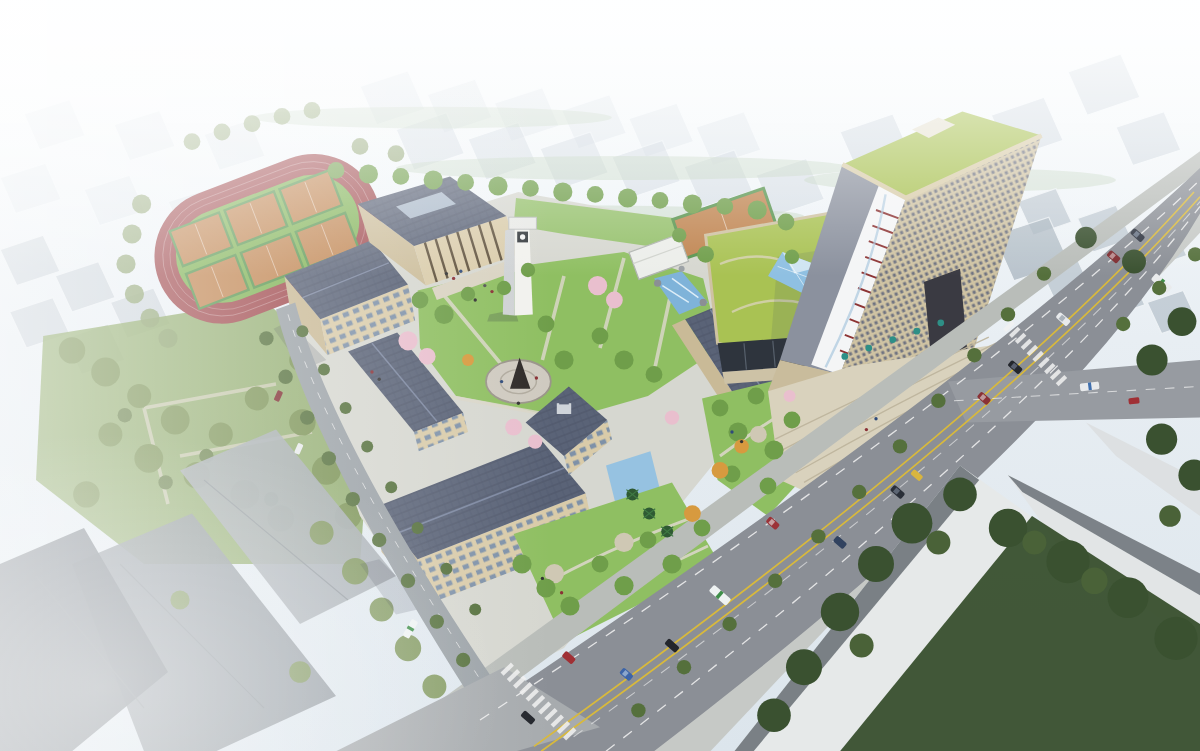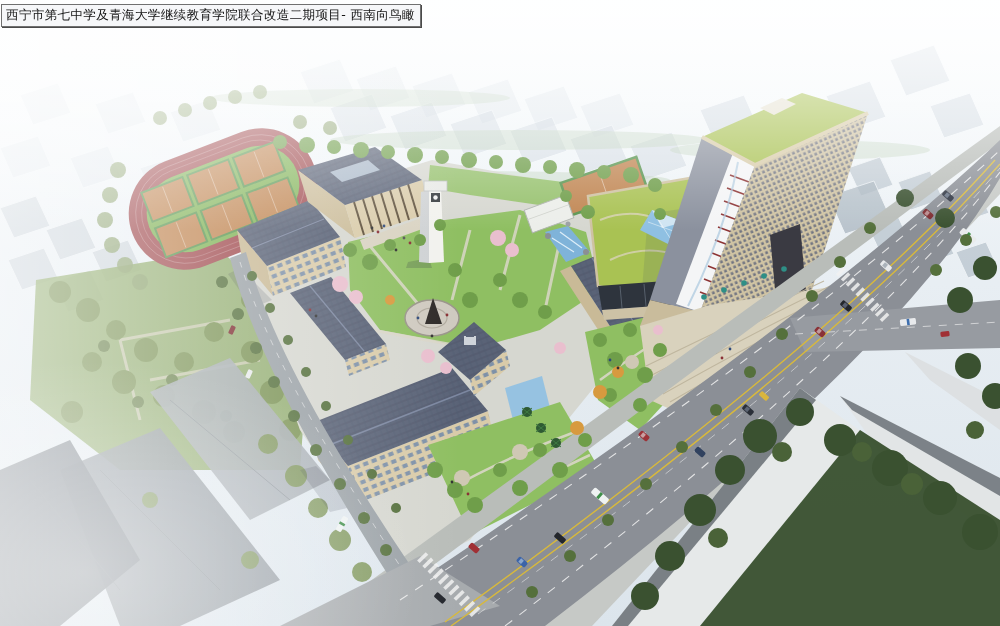--- a/index.html
+++ b/index.html
@@ -669,14 +669,13 @@
         <circle cx="316" cy="316" r="1.4" fill="#333333"></circle>
 </g>
 
 <g>
   <rect x="0" y="0" width="1000" height="230" fill="url(#hazeV)"></rect>
   <rect x="0" y="0" width="460" height="626" fill="url(#hazeH)"></rect>
   <rect x="0" y="360" width="420" height="266" fill="url(#hazeBL)"></rect>
 </g>
 </svg>
 
-<div class="caption">西宁市第七中学及青海大学继续教育学院联合改造二期项目- 西南向鸟瞰</div>
 </div>
 
 </body></html>

